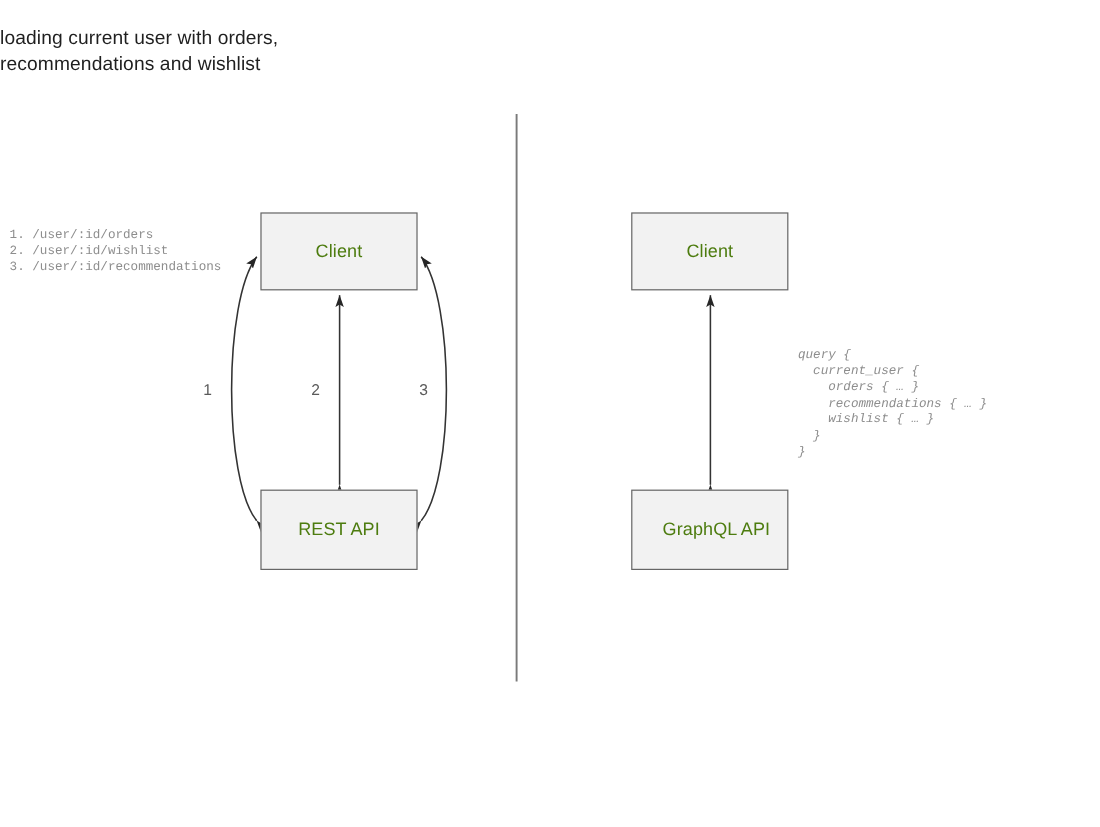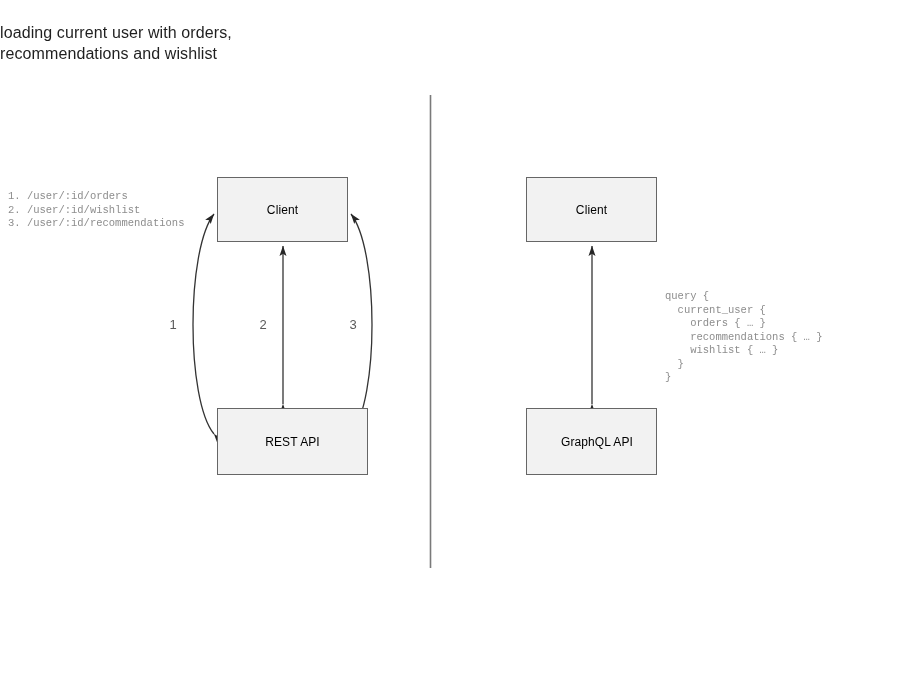--- a/index.html
+++ b/index.html
@@ -39,42 +39,42 @@
 
   
   .node-box {
     position: absolute;
     box-sizing: border-box;
     background: #f2f2f2;
     border: 1.4px solid #666666;
     display: flex;
     align-items: center;
     justify-content: center;
-    font-size: 12px;
-    color: #000000;
+    font-size: 15px;
+    color: #4d7c0f;
     letter-spacing: 0.1px;
   }
 
   #rest-client-box   { left: 217px; top: 177px; width: 131px; height: 65px; }
-  #rest-api-box      { left: 217px; top: 408px; width: 151px; height: 67px; }
+  #rest-api-box      { left: 217px; top: 408px; width: 131px; height: 67px; }
   #gql-client-box    { left: 526px; top: 177px; width: 131px; height: 65px; }
   #gql-api-box       { left: 526px; top: 408px; width: 131px; height: 67px; padding-left: 11px; }
 
   
   .code-block {
     position: absolute;
     font-family: "Liberation Mono", "DejaVu Sans Mono", monospace;
     font-size: 10.5px;
     line-height: 13.5px;
     color: #8d8d8d;
     white-space: pre;
     margin-top: 12px;
   }
   #rest-endpoints { left: 8px;   top: 178px; }
-  #gql-query      { left: 665px; top: 278px; }
+  #gql-query      { left: 665px; top: 278px; font-style: italic; }
 
   
   .edge-label {
     position: absolute;
     font-size: 13px;
     color: #5a5a5a;
     text-align: center;
     width: 20px;
   }
   #edge-label-1 { left: 163px; top: 317px; }

